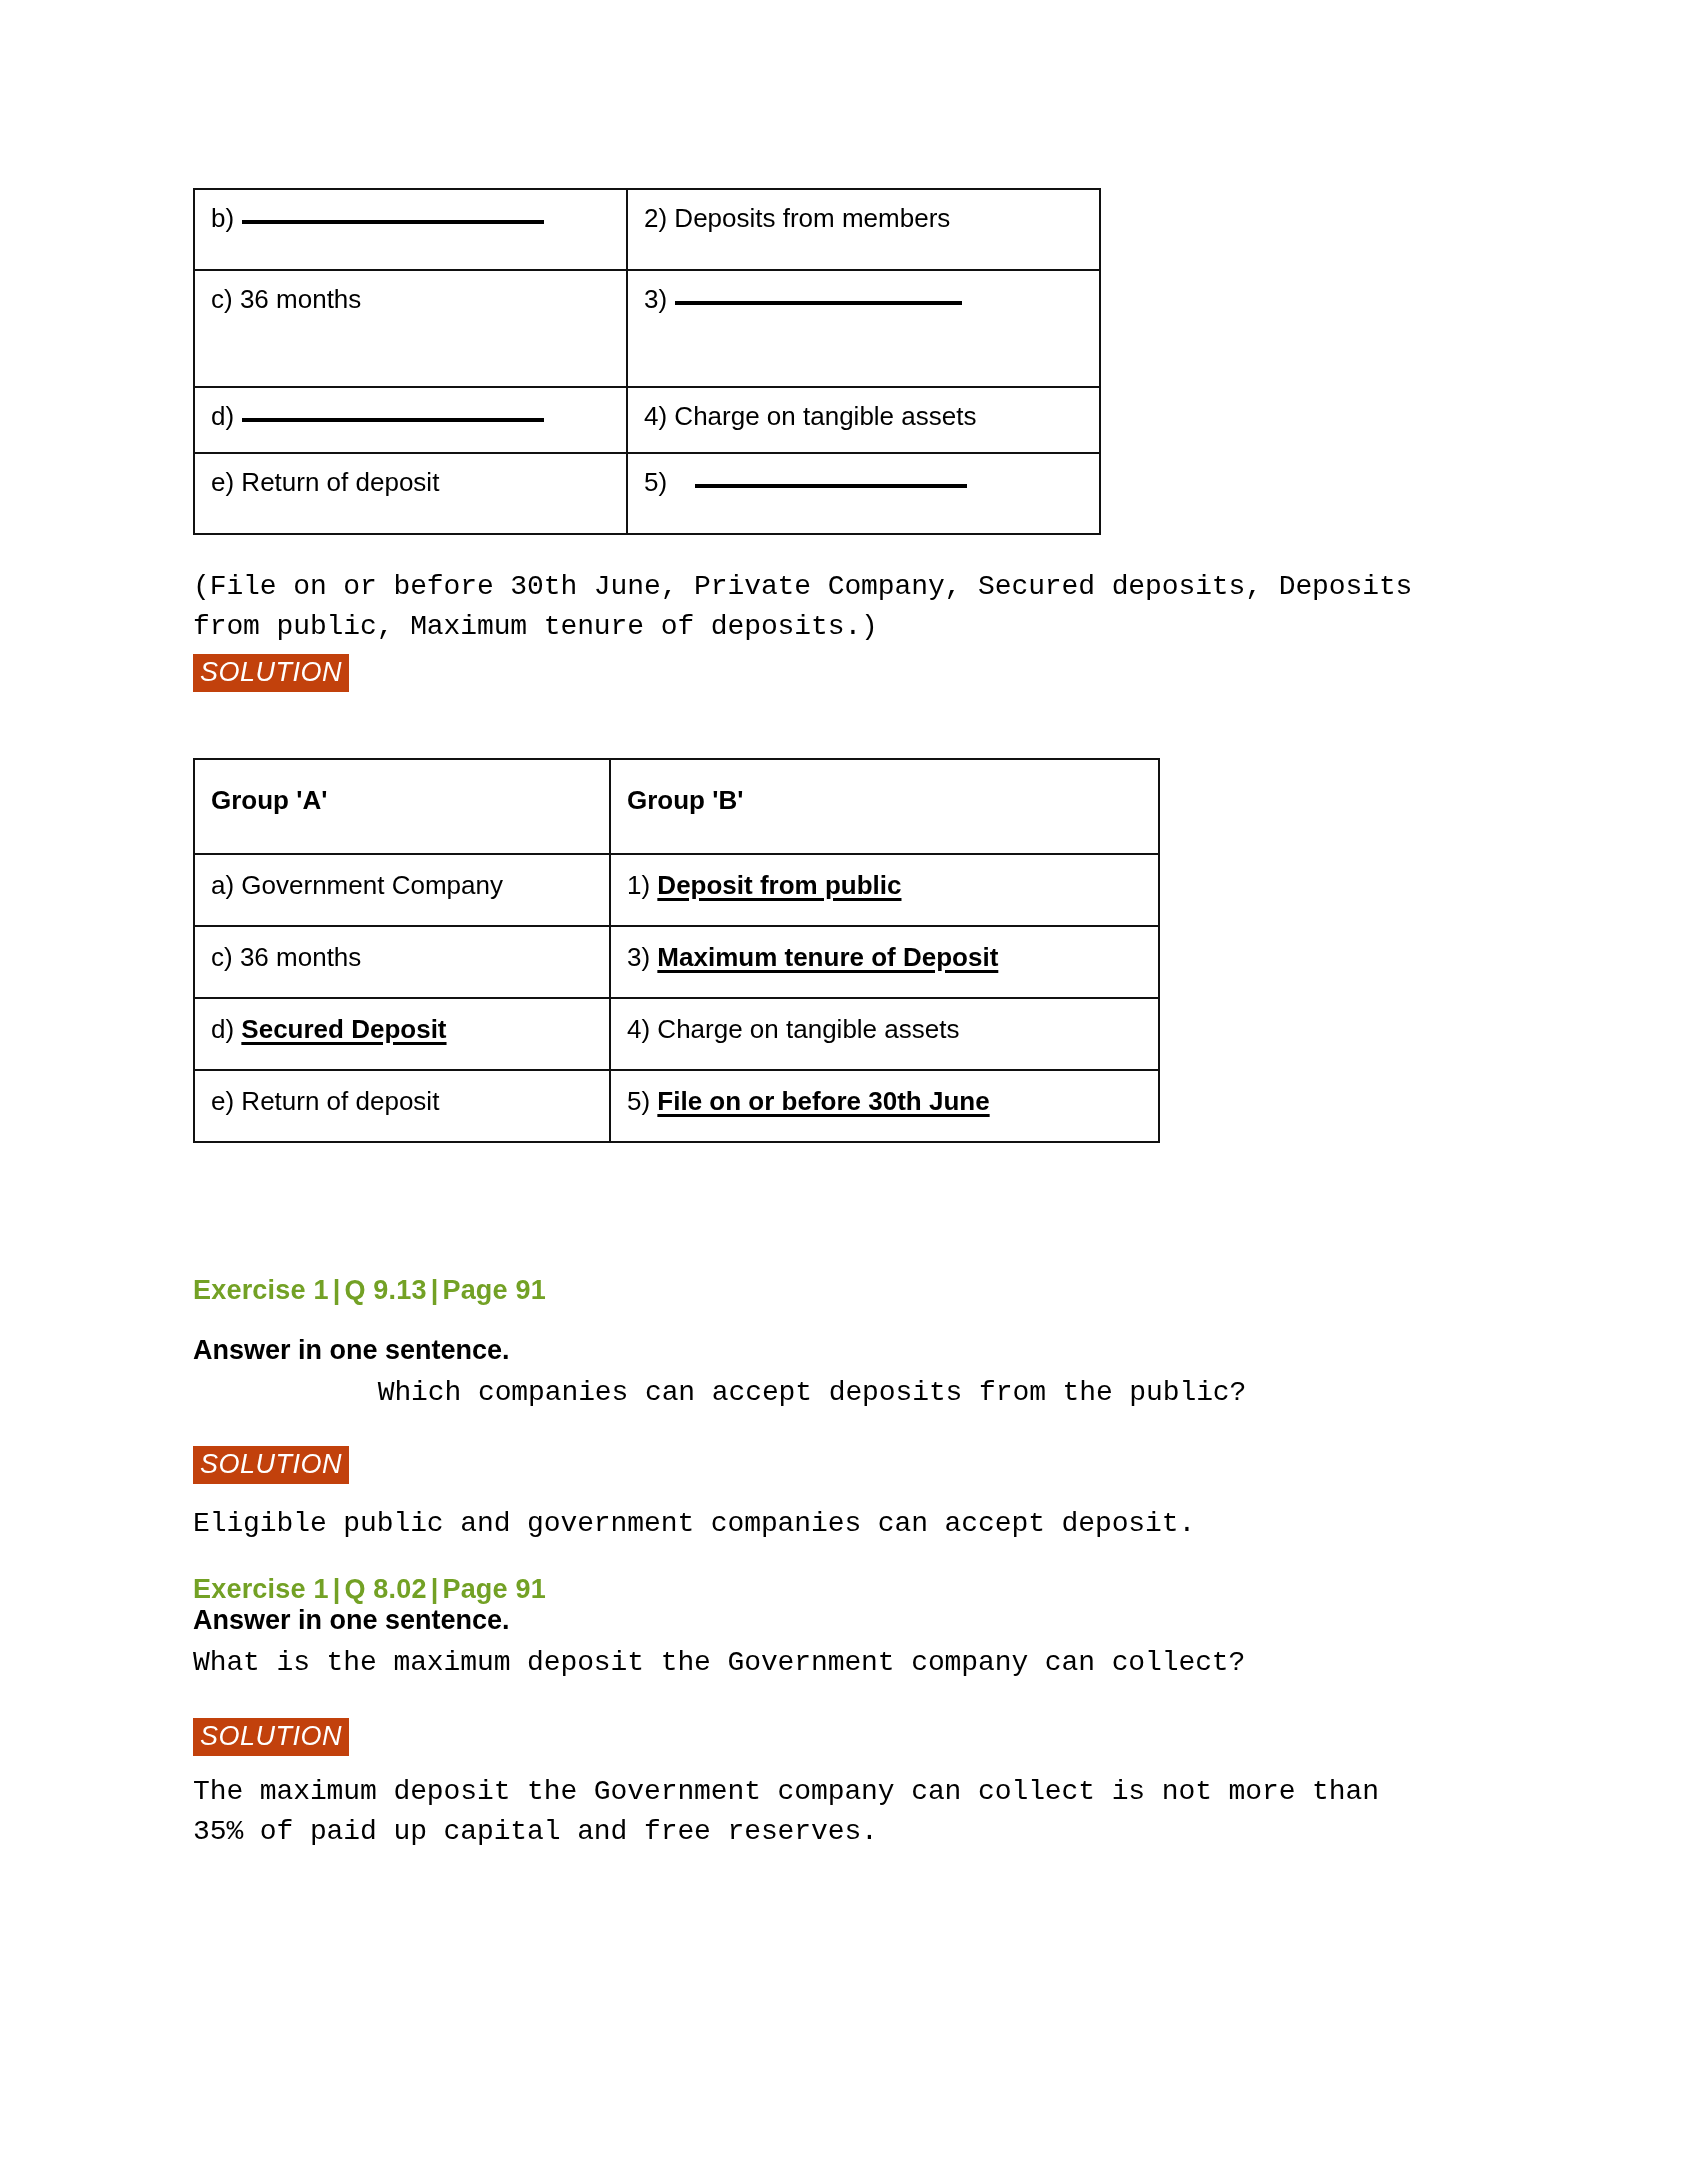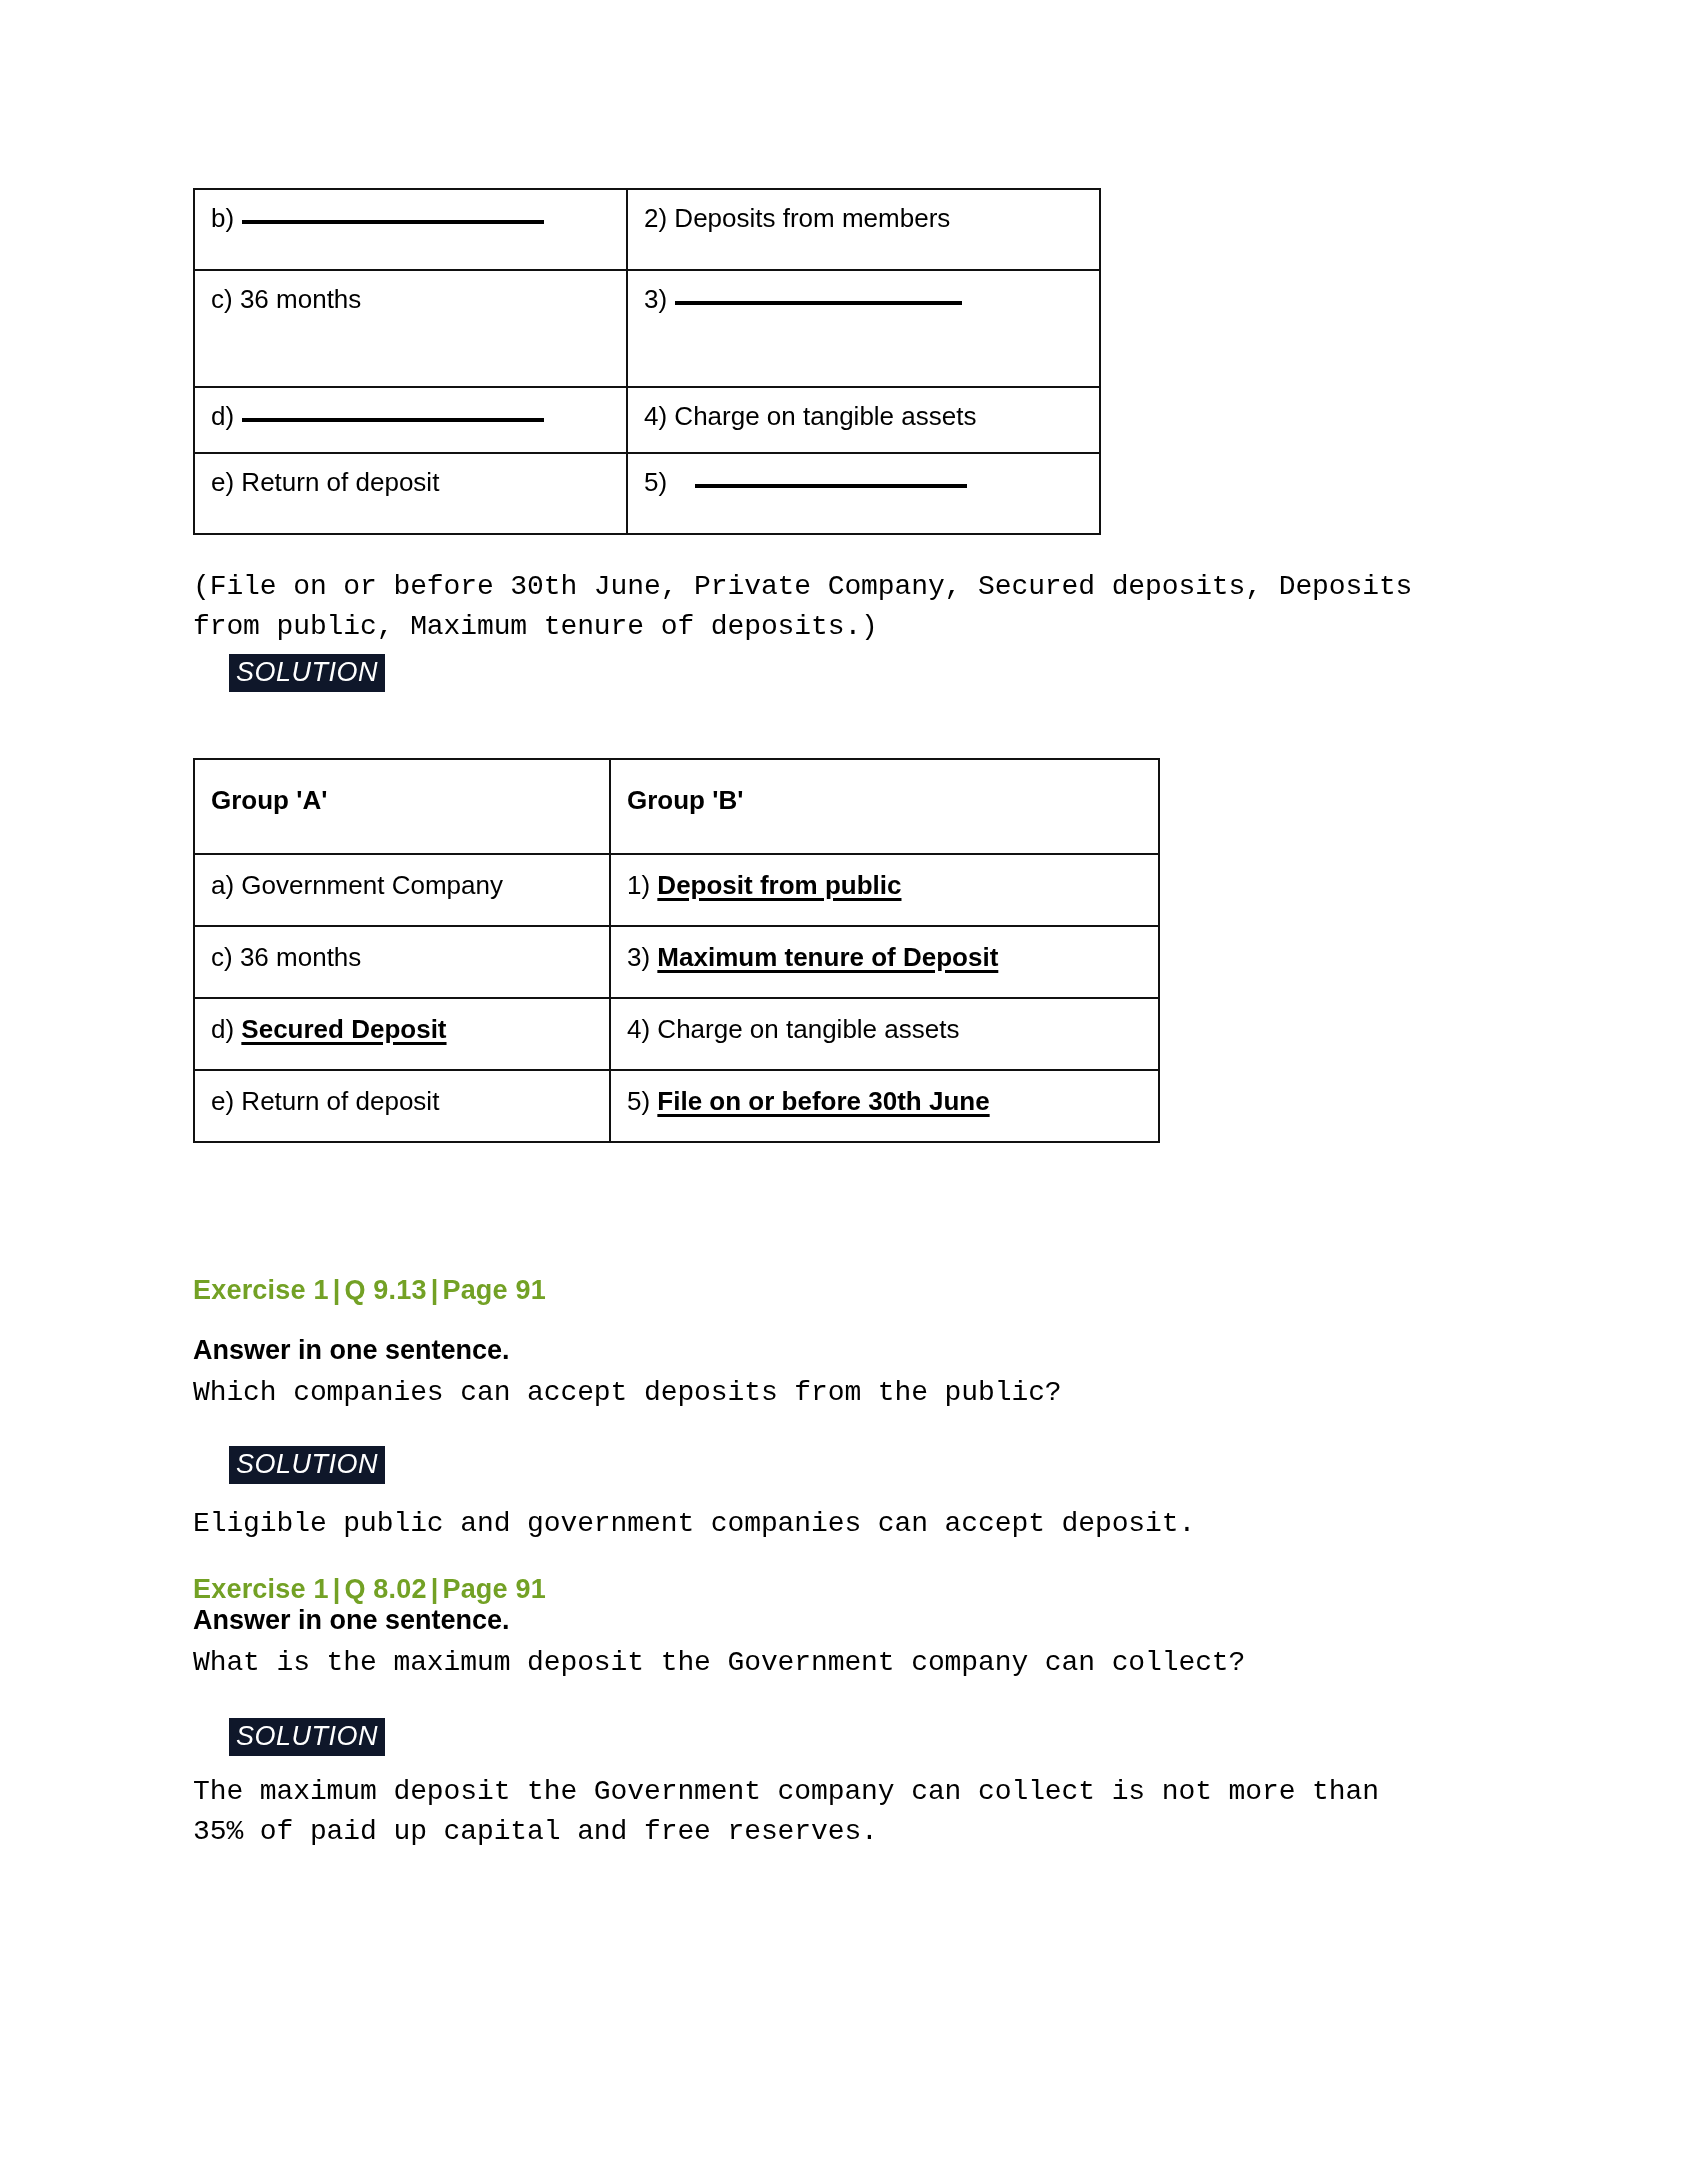--- a/index.html
+++ b/index.html
@@ -100,44 +100,43 @@
     position: absolute;
     font-size: 28px;
     line-height: 1.42;
     letter-spacing: -0.1px;
     font-family: Liberation Mono, monospace;
   }
 
   #hint-para  { left: 0; top: 567px; width: 1287px; }
   #ans-1      { left: 0; top: 1504px; width: 1238px; }
   #ans-2      { left: 0; top: 1772px; width: 1238px; }
-  #q-text-1   { left: 0; top: 1373px; width: 1238px; }
+  #q-text-1   { left: 0; top: 1373px; width: 1238px; text-align: center; }
   #q-text-2   { left: 0; top: 1643px; width: 1238px; }
 
   .qprompt {
     position: absolute;
     font-size: 27px;
     font-weight: bold;
     line-height: 1.35;
   }
   #q-prompt-1 { left: 0; top: 1332px; }
   #q-prompt-2 { left: 0; top: 1602px; }
 
   
   .solution-badge {
     position: absolute;
     display: inline-block;
-    background: #0f172a;
+    background: #c2410c;
     color: #ffffff;
     font-style: italic;
     font-size: 27px;
     letter-spacing: 0.5px;
     padding: 3px 7px 4px 7px;
     line-height: 1.15;
-    margin-left: 36px;
   }
   #solution-badge-0 { left: 0; top: 654px; }
   #solution-badge-1 { left: 0; top: 1446px; }
   #solution-badge-2 { left: 0; top: 1718px; }
 
   
   .ex-heading {
     position: absolute;
     font-size: 27px;
     font-weight: bold;

